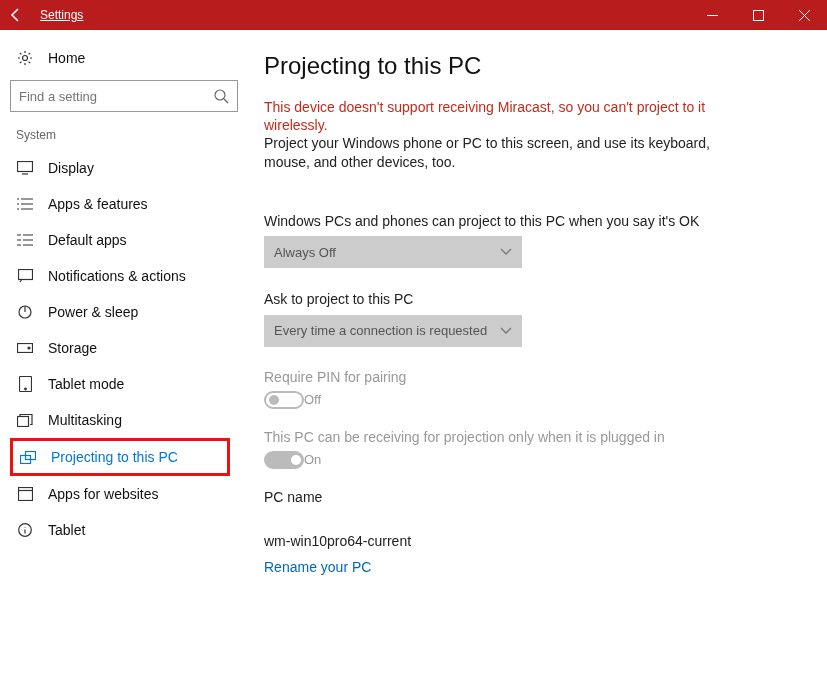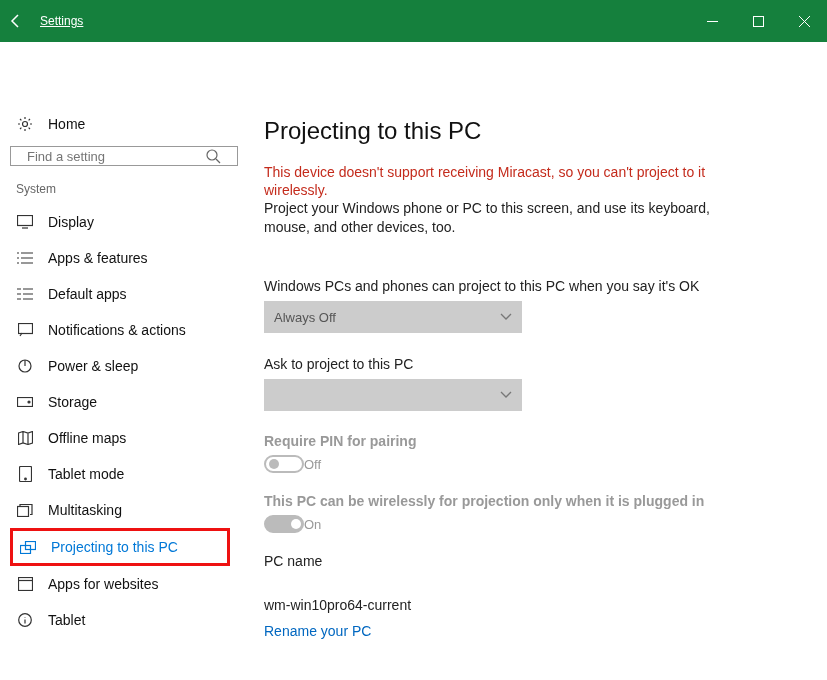--- a/index.html
+++ b/index.html
@@ -1,33 +1,33 @@
 <!DOCTYPE html>
 <html><head>
 <meta charset="utf-8">
 <style>
   * { box-sizing: border-box; margin: 0; padding: 0; font-family: "Segoe UI", Tahoma, sans-serif; }
   body { background: #fff; width: 827px; height: 680px; overflow: hidden; position: relative; }
 
   .titlebar {
-    height: 42px; background: #15803d; color: #fff; display: flex; align-items: center; text-decoration: underline;
+    height: 30px; background: #b91c1c; color: #fff; display: flex; align-items: center; text-decoration: underline;
   }
   .titlebar .back { width: 32px; height: 30px; display: flex; align-items: center; justify-content: center; cursor: pointer; }
   .titlebar .title { font-size: 12px; padding-left: 8px; flex: 1; }
   .titlebar .winbtns { display: flex; }
   .titlebar .winbtn { width: 46px; height: 30px; display: flex; align-items: center; justify-content: center; cursor: pointer; }
   .titlebar svg { stroke: #fff; fill: none; }
 
-  .content { display: flex; height: calc(100% - 30px); align-items: center; }
+  .content { display: flex; height: calc(100% - 30px); }
   .sidebar { width: 250px; padding: 12px 0 0 10px; }
   .home-row { display: flex; align-items: center; gap: 14px; padding: 8px 6px 10px 6px; cursor: pointer; }
   .home-row .iconwrap { width: 18px; display:flex; justify-content:center; }
   .home-row span.lbl { font-size: 14px; color: #111; }
 
-  .search { margin: 4px 12px 10px 0; border: 1px solid #999; height: 20px; display: flex; align-items: center; padding: 0 16px; }
+  .search { margin: 4px 12px 10px 0; border: 1px solid #999; height: 32px; display: flex; align-items: center; padding: 0 8px; }
   .search input { border: none; outline: none; flex: 1; font-size: 13px; color: #555; background: transparent; }
   .search .sicon { width: 16px; height: 16px; }
 
   .group-title { font-size: 12px; color: #666; padding: 6px 6px 8px 6px; }
 
   .nav-item { display: flex; align-items: center; gap: 14px; padding: 10px 6px; cursor: pointer; font-size: 14px; color: #111; }
   .nav-item .iconwrap { width: 18px; display:flex; justify-content:center; align-items:center; }
   .nav-item.selected { color: #0078d7; }
   .nav-item.selected .iconwrap svg { stroke: #0078d7; }
   .highlight { border: 3px solid #e11; margin-right: 20px; padding: 8px 6px; }
@@ -38,21 +38,21 @@
   .desc { font-size: 14px; color: #222; line-height: 1.35; margin-bottom: 40px; }
 
   .field-label { font-size: 14px; color: #222; margin-bottom: 6px; line-height:1.3; }
   .select-box {
     background: #ccc; height: 32px; width: 258px; display: flex; align-items: center;
     padding: 0 10px; color: #555; font-size: 13px; margin-bottom: 22px; cursor: default;
     position: relative;
   }
   .select-box .chev { position: absolute; right: 10px; }
 
-  .disabled-label { font-size: 14px; color: #999; margin-bottom: 6px; font-weight: bold; }
+  .disabled-label { font-size: 14px; color: #999; margin-bottom: 6px; }
   .toggle-row { display: flex; align-items: center; gap: 0; margin-bottom: 20px; }
   .toggle {
     width: 40px; height: 18px; border-radius: 10px; border: 2px solid #bbb; position: relative; background: #fff;
   }
   .toggle.on { background: #bbb; }
   .toggle .knob {
     width: 10px; height: 10px; border-radius: 50%; background: #bbb; position: absolute; top: 2px; left: 3px;
   }
   .toggle.on .knob { left: 25px; background: #fff; }
   .toggle-text { font-size: 13px; color: #999; }
@@ -158,28 +158,20 @@
       <span class="iconwrap">
           <svg width="16" height="10" viewBox="0 0 16 10" fill="none" stroke="#333" stroke-width="1.2">
             <rect x="0.5" y="0.5" width="15" height="9"></rect>
             <circle cx="12" cy="5" r="1" fill="#333"></circle>
           </svg>
         </span>
       <span>Storage</span>
     </div>
     <div class="nav-item">
       <span class="iconwrap">
-          <svg width="15" height="14" viewBox="0 0 15 14" fill="none" stroke="#333" stroke-width="1.2">
-            <path d="M0.5 2L5 0.5 10 2 14.5 0.5V12L10 13.5 5 12 0.5 13.5zM5 0.5V12M10 2V13.5"></path>
-          </svg>
-        </span>
-      <span>Offline maps</span>
-    </div>
-    <div class="nav-item">
-      <span class="iconwrap">
           <svg width="13" height="16" viewBox="0 0 13 16" fill="none" stroke="#333" stroke-width="1.2">
             <rect x="0.5" y="0.5" width="12" height="15" rx="1"></rect>
             <circle cx="6.5" cy="13" r="0.8" fill="#333"></circle>
           </svg>
         </span>
       <span>Tablet mode</span>
     </div>
     <div class="nav-item">
       <span class="iconwrap">
           <svg width="16" height="13" viewBox="0 0 16 13" fill="none" stroke="#333" stroke-width="1.2">
@@ -226,34 +218,35 @@
     <div class="field-label">Windows PCs and phones can project to this PC when you say it's OK</div>
     <div class="select-box">
       <span>Always Off</span>
       <svg class="chev" width="12" height="8" viewBox="0 0 12 8" fill="none" stroke="#777" stroke-width="1.3">
           <path d="M1 1l5 5 5-5"></path>
         </svg>
     </div>
 
     <div class="field-label">Ask to project to this PC</div>
     <div class="select-box">
+      <span>Every time a connection is requested</span>
       <svg class="chev" width="12" height="8" viewBox="0 0 12 8" fill="none" stroke="#777" stroke-width="1.3">
           <path d="M1 1l5 5 5-5"></path>
         </svg>
     </div>
 
     <div class="disabled-label">Require PIN for pairing</div>
     <div class="toggle-row">
       <div class="toggle">
           <div class="knob"></div>
         </div>
       <span class="toggle-text">Off</span>
     </div>
 
-    <div class="disabled-label">This PC can be wirelessly for projection only when it is plugged in</div>
+    <div class="disabled-label">This PC can be receiving for projection only when it is plugged in</div>
     <div class="toggle-row">
       <div class="toggle on">
           <div class="knob"></div>
         </div>
       <span class="toggle-text">On</span>
     </div>
 
     <div class="pcname-row">
       <span>PC name</span>
       <span>wm-win10pro64-current</span>

